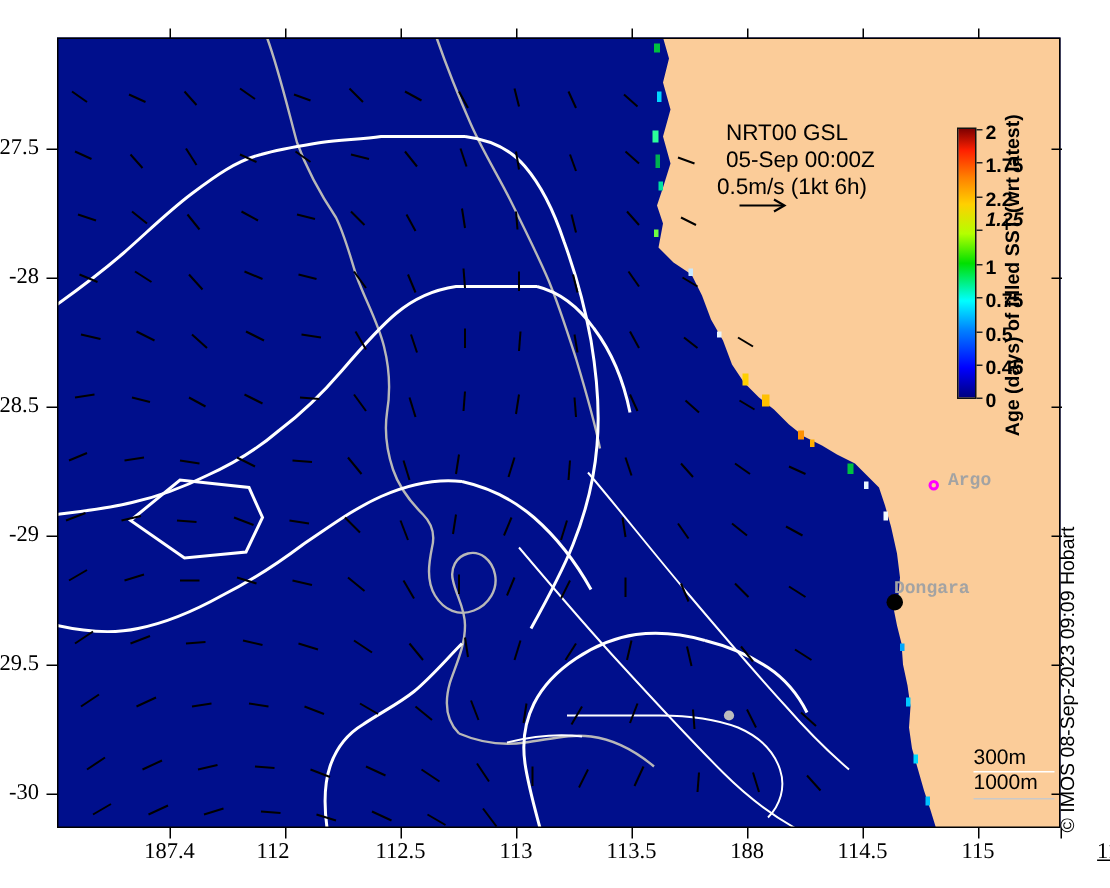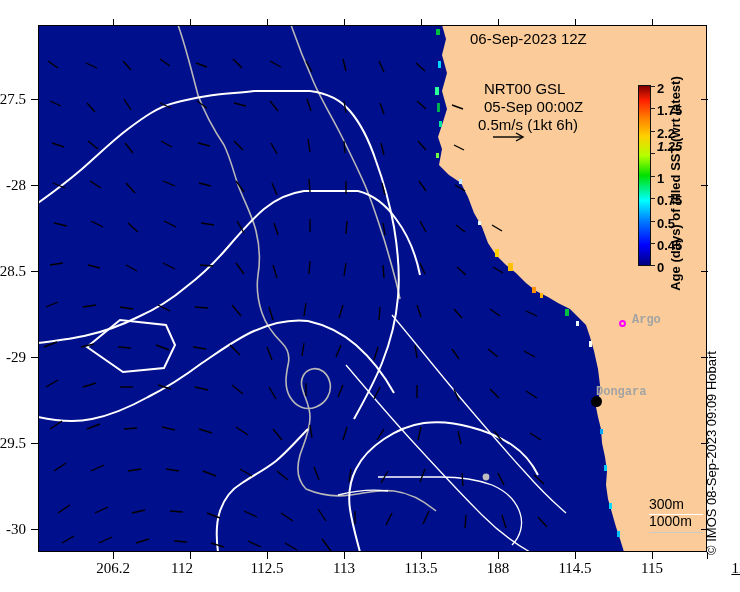--- a/index.html
+++ b/index.html
@@ -348,21 +348,20 @@
 
     <div class="argo-dot" style="left:581px;top:295px;"></div>
     <div class="place-label" style="left:594px;top:288px;">Argo</div>
 
     <div class="dongara-dot" style="left:553px;top:371px;"></div>
     <div class="place-label" style="left:558px;top:360px;">Dongara</div>
   </div>
 
   <div class="axis-frame"></div>
 
-  <div class="anno anno-title">06-Sep-2023 12Z</div>
   <div class="anno anno-l1">NRT00 GSL</div>
   <div class="anno anno-l2">05-Sep 00:00Z</div>
   <div class="anno anno-l3">0.5m/s (1kt 6h)</div>
 
   <svg style="position:absolute;left:492px;top:130px;width:40px;height:14px;">
     <path d="M 1,7 L 30,7" stroke="#000" stroke-width="1.4" fill="none"></path>
     <path d="M 24,3 L 31,7 L 24,11" stroke="#000" stroke-width="1.4" fill="none"></path>
   </svg>
 
   <div class="tick tick-x" style="left:113px;top:552px;"></div>
@@ -377,21 +376,21 @@
 
   <div class="tick tick-x" style="left:113px;top:19px;"></div>
   <div class="tick tick-x" style="left:190px;top:19px;"></div>
   <div class="tick tick-x" style="left:267px;top:19px;"></div>
   <div class="tick tick-x" style="left:344px;top:19px;"></div>
   <div class="tick tick-x" style="left:421px;top:19px;"></div>
   <div class="tick tick-x" style="left:498px;top:19px;"></div>
   <div class="tick tick-x" style="left:575px;top:19px;"></div>
   <div class="tick tick-x" style="left:652px;top:19px;"></div>
 
-  <div class="tlabel tlabel-x" style="left:113px;">206.2</div>
+  <div class="tlabel tlabel-x" style="left:113px;">187.4</div>
   <div class="tlabel tlabel-x" style="left:182px;">112</div>
   <div class="tlabel tlabel-x" style="left:267px;">112.5</div>
   <div class="tlabel tlabel-x" style="left:344px;">113</div>
   <div class="tlabel tlabel-x" style="left:421px;">113.5</div>
   <div class="tlabel tlabel-x" style="left:498px;">188</div>
   <div class="tlabel tlabel-x" style="left:575px;">114.5</div>
   <div class="tlabel tlabel-x" style="left:652px;">115</div>
   <div class="tlabel tlabel-x" style="left:748px;text-decoration:underline;">115.5</div>
 
   <div class="tick tick-y" style="left:31px;top:99px;"></div>

